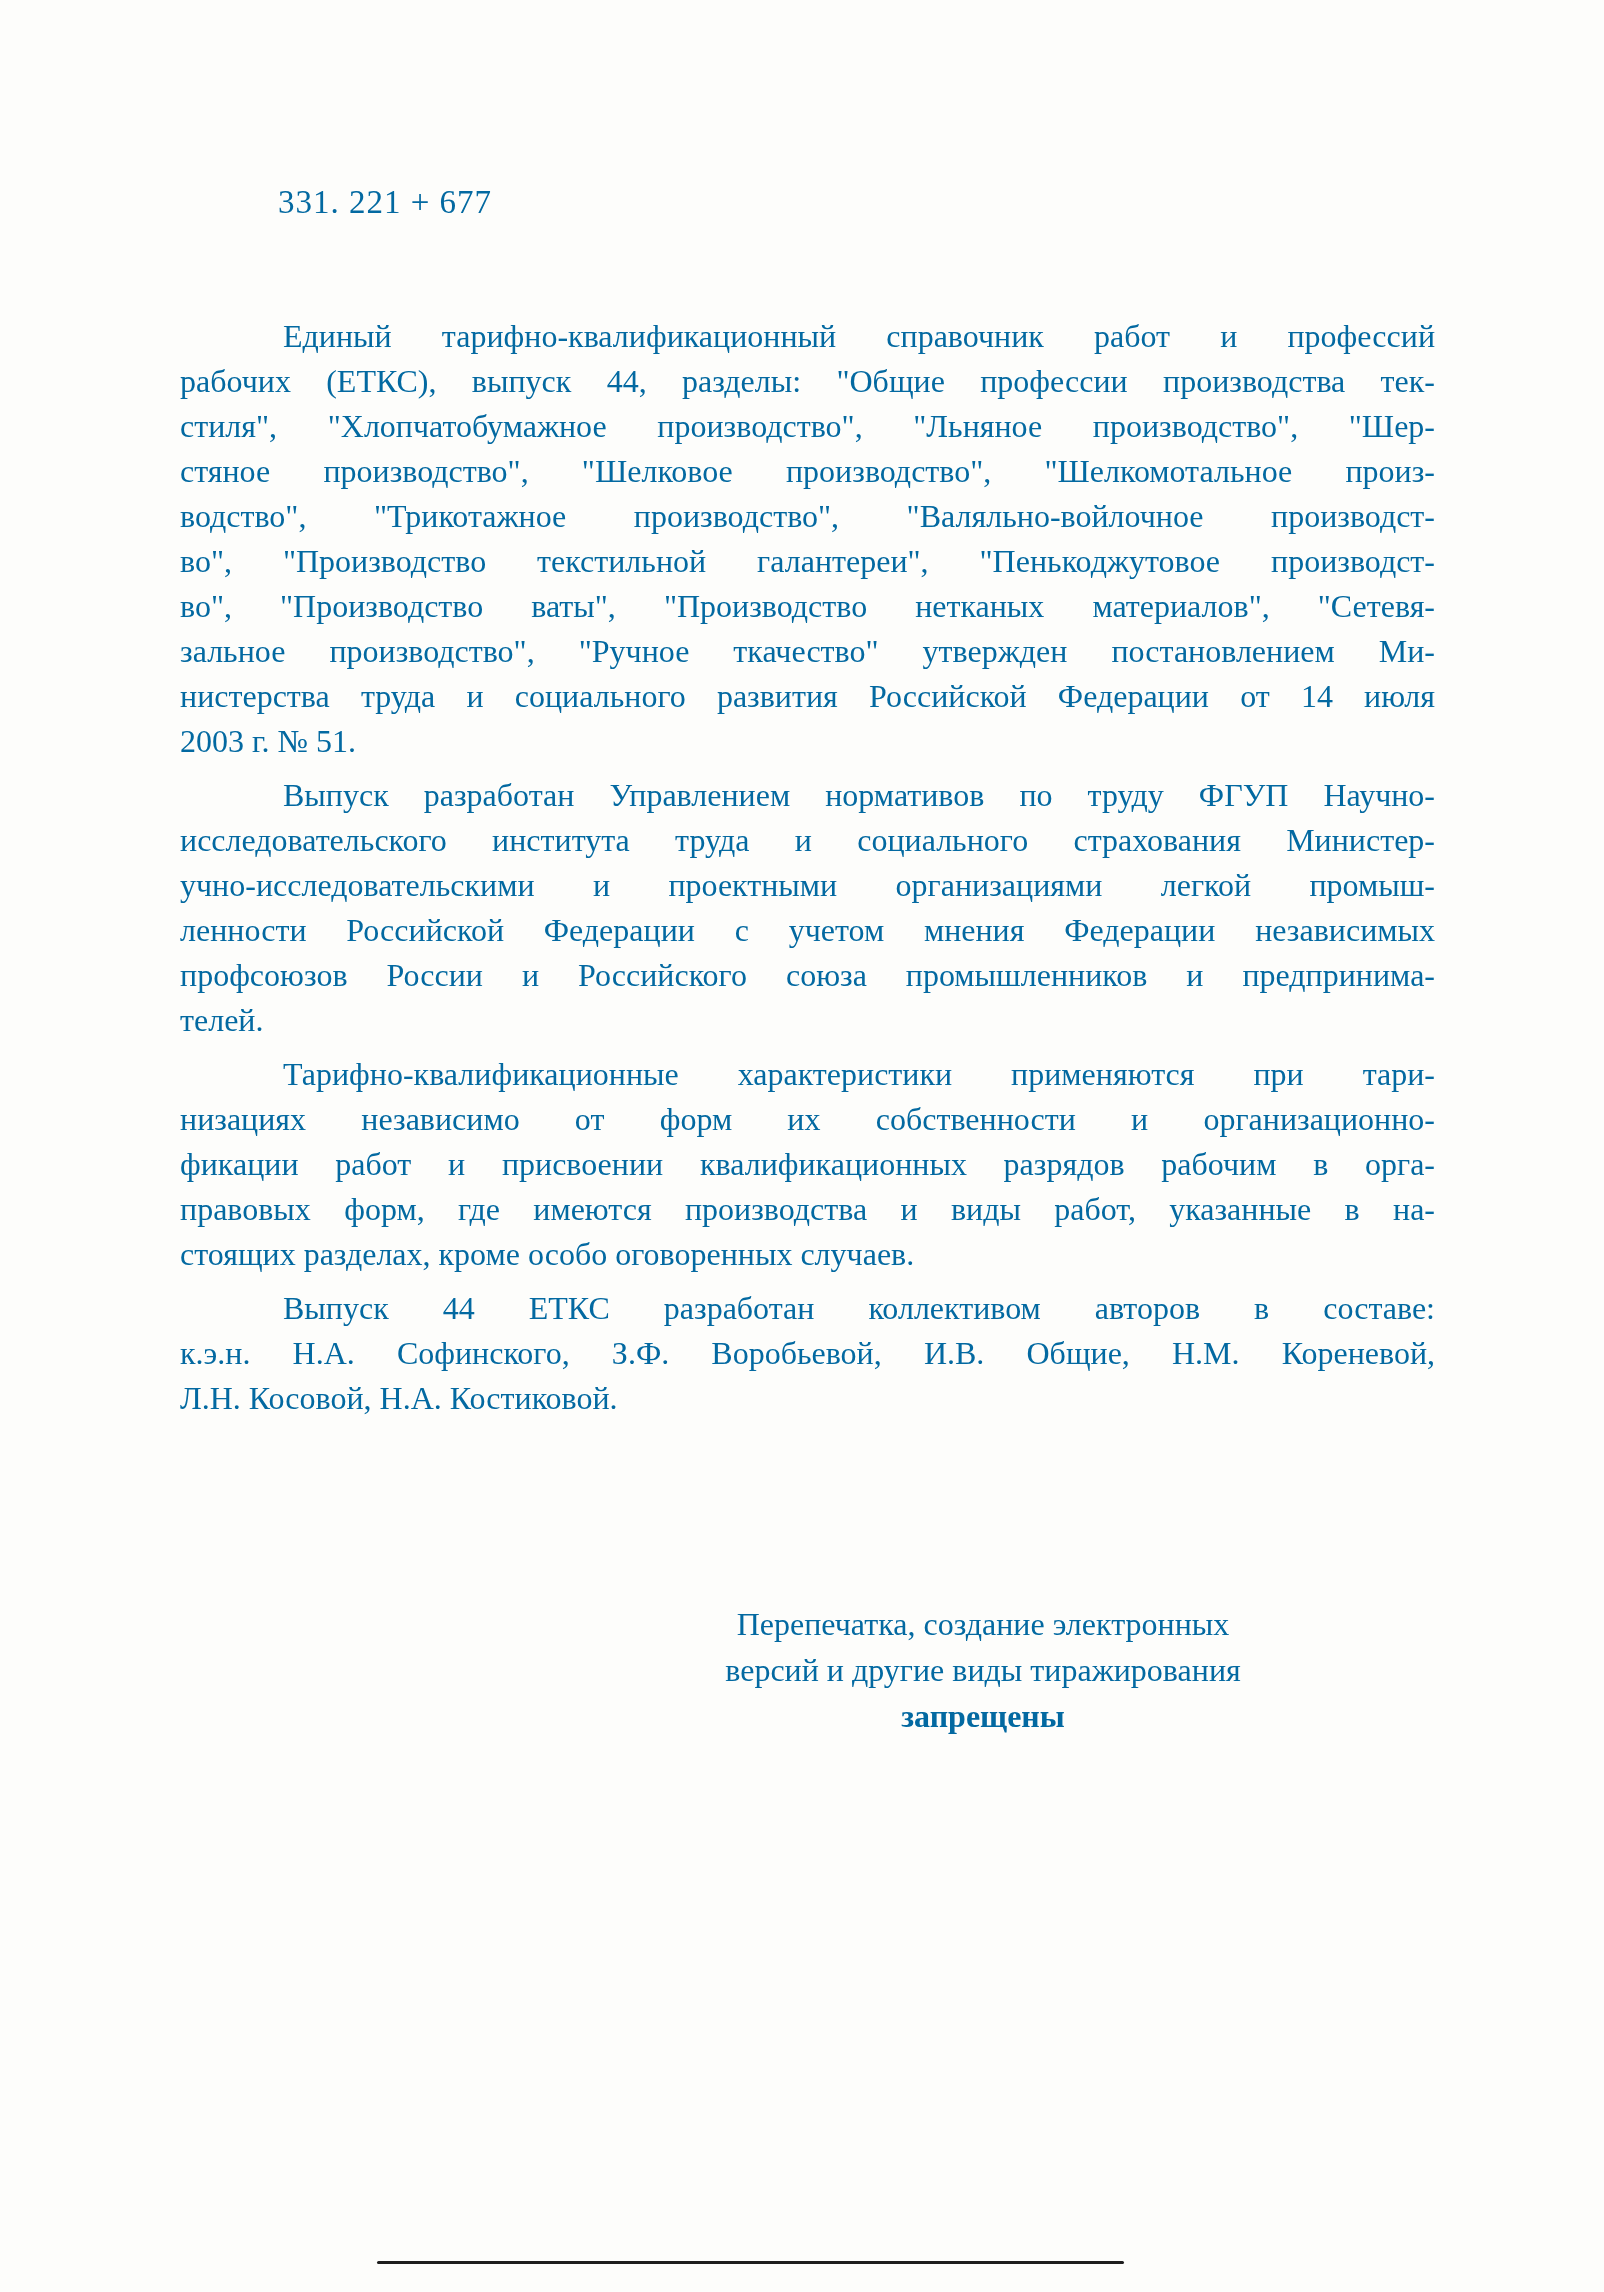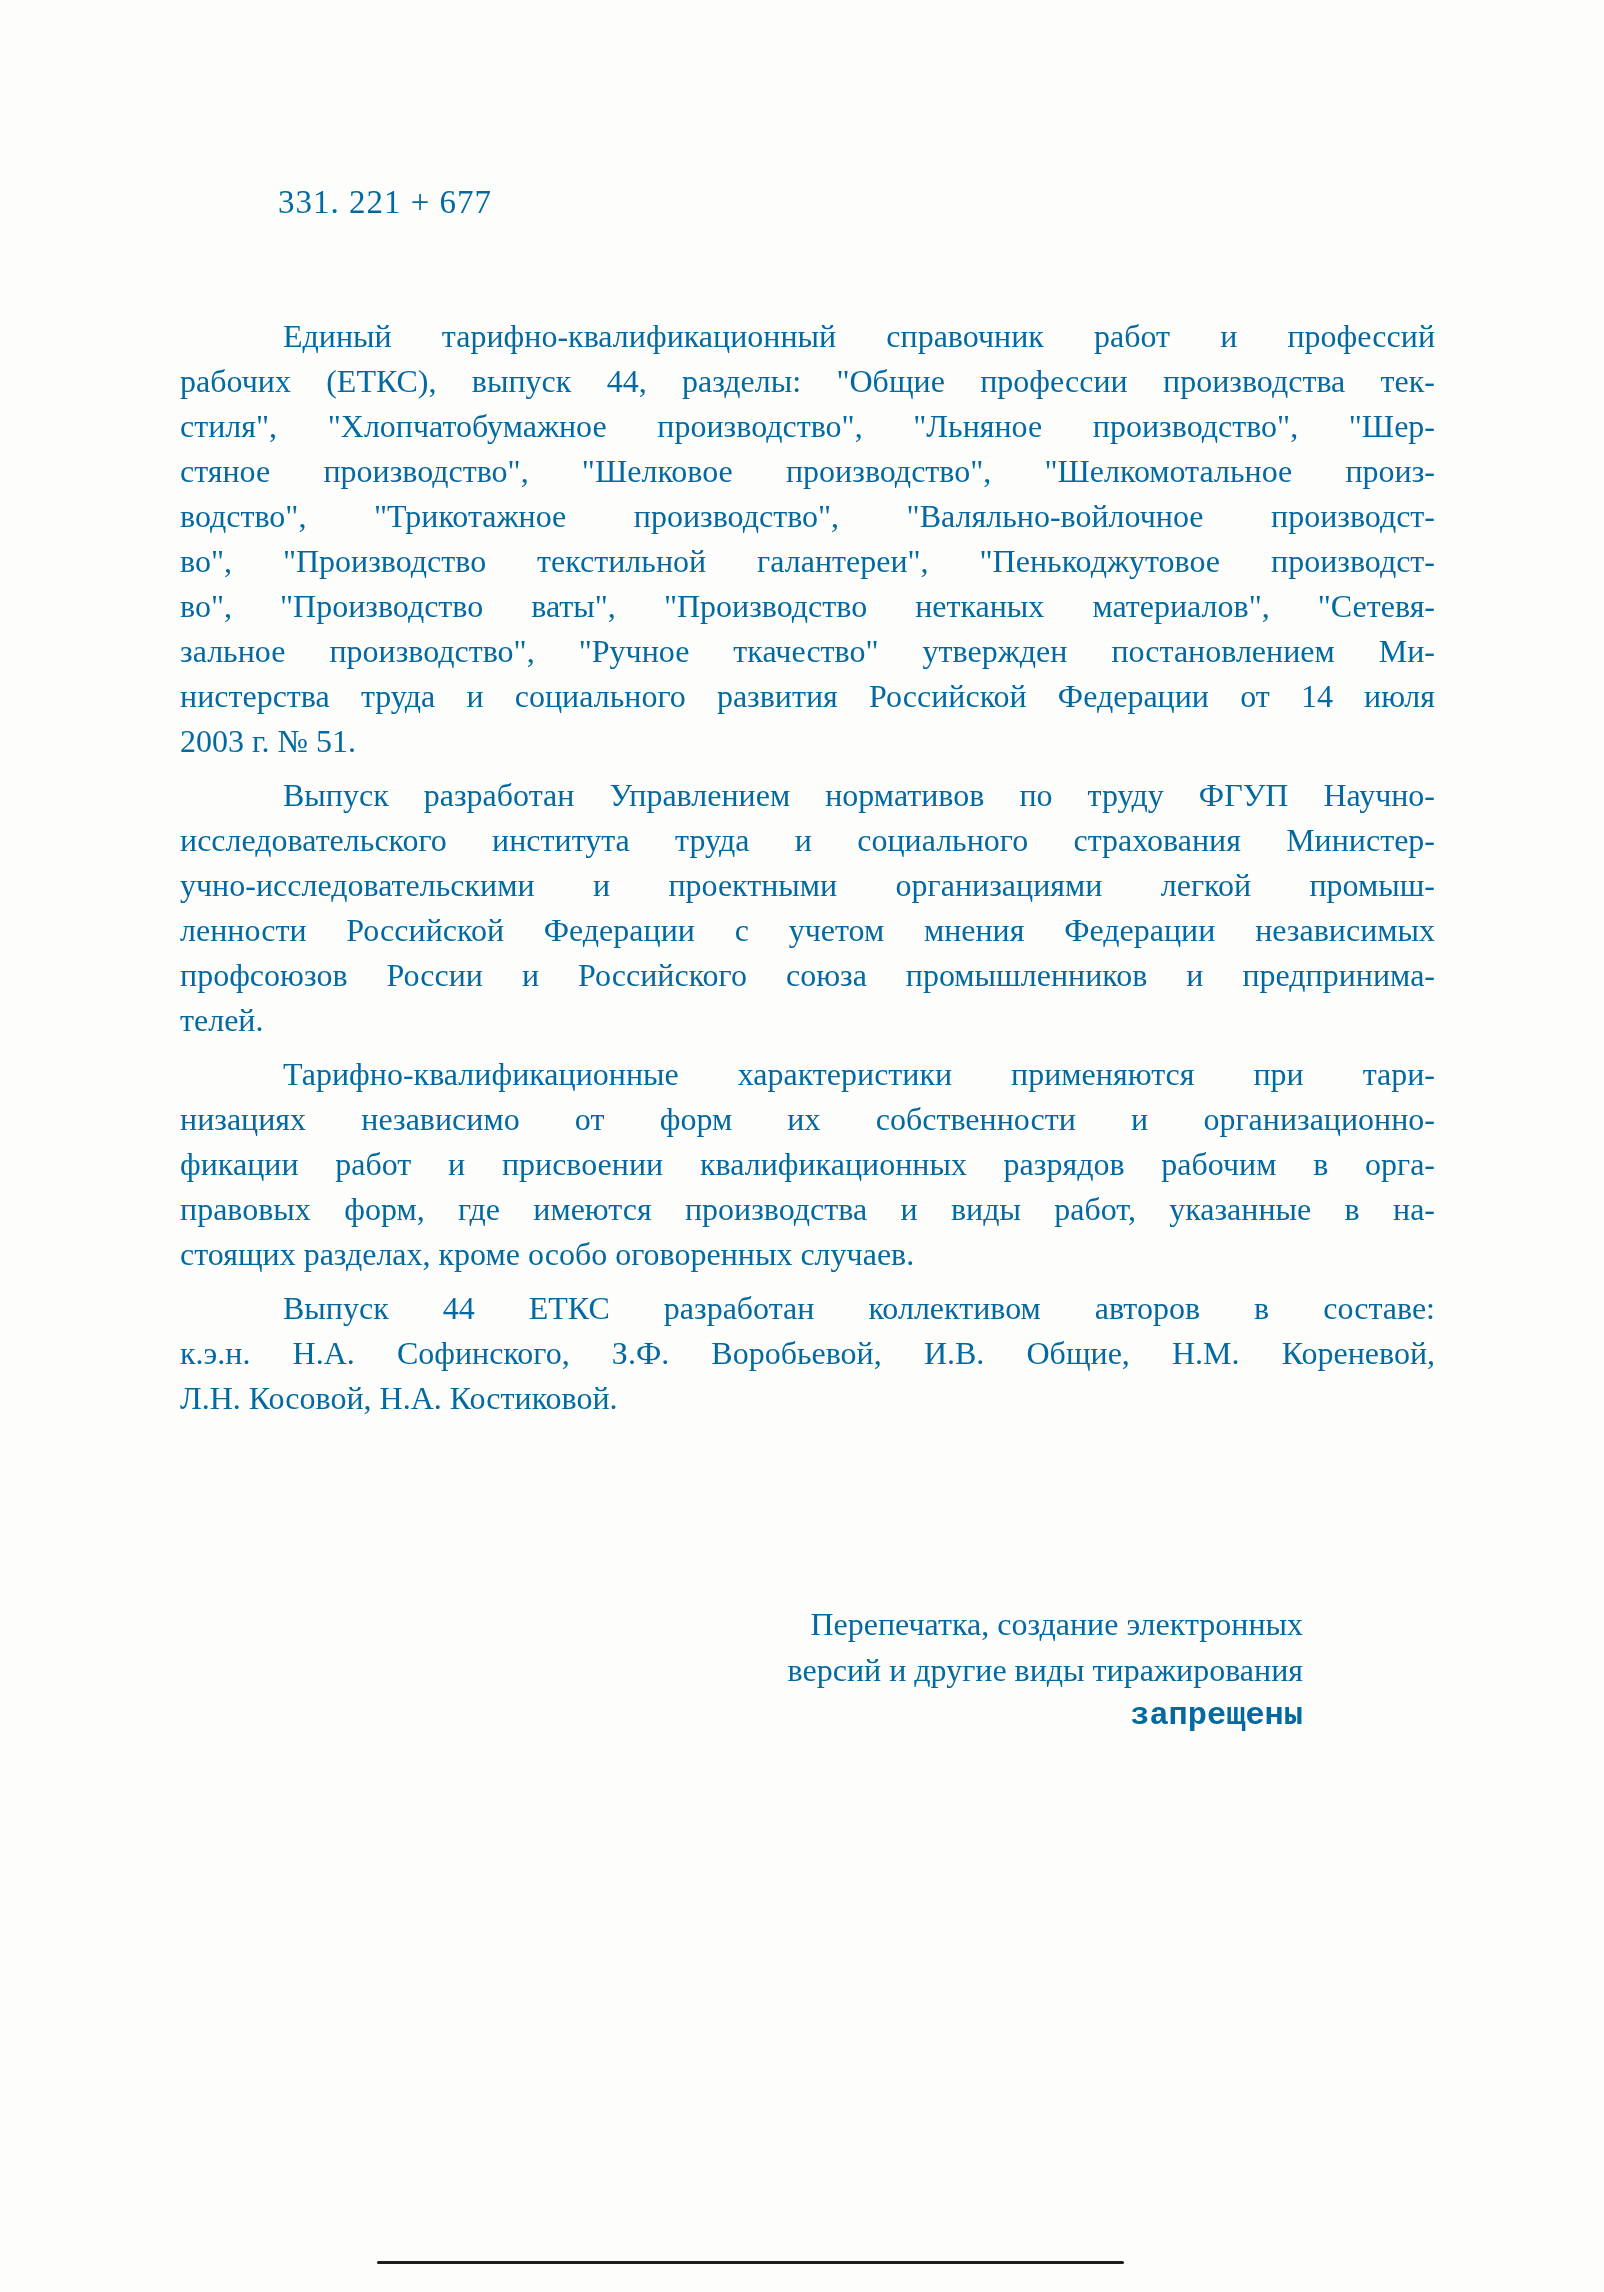--- a/index.html
+++ b/index.html
@@ -48,25 +48,24 @@
     text-align: left;
     text-align-last: left;
   }
   .notice {
     position: absolute;
     left: 663px;
     top: 1601px;
     width: 640px;
     font-size: 32px;
     line-height: 46px;
-    text-align: right;
+    text-align: center;
   }
   .notice .bold {
     font-weight: bold;
-    font-family: Liberation Mono, monospace;
   }
   .artifact {
     position: absolute;
     left: 377px;
     top: 2261px;
     width: 747px;
     height: 2.9px;
     background: #1d1d1d;
     border-radius: 1.9px;
   }

